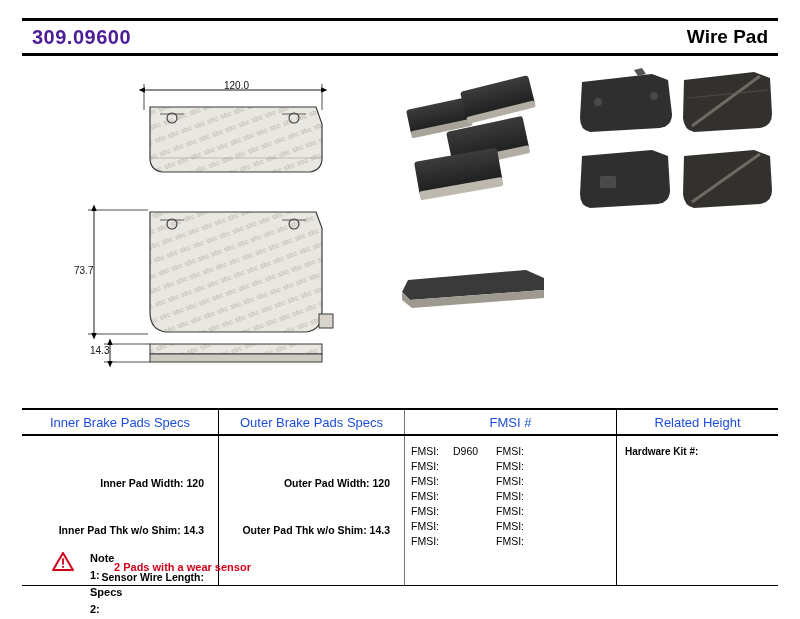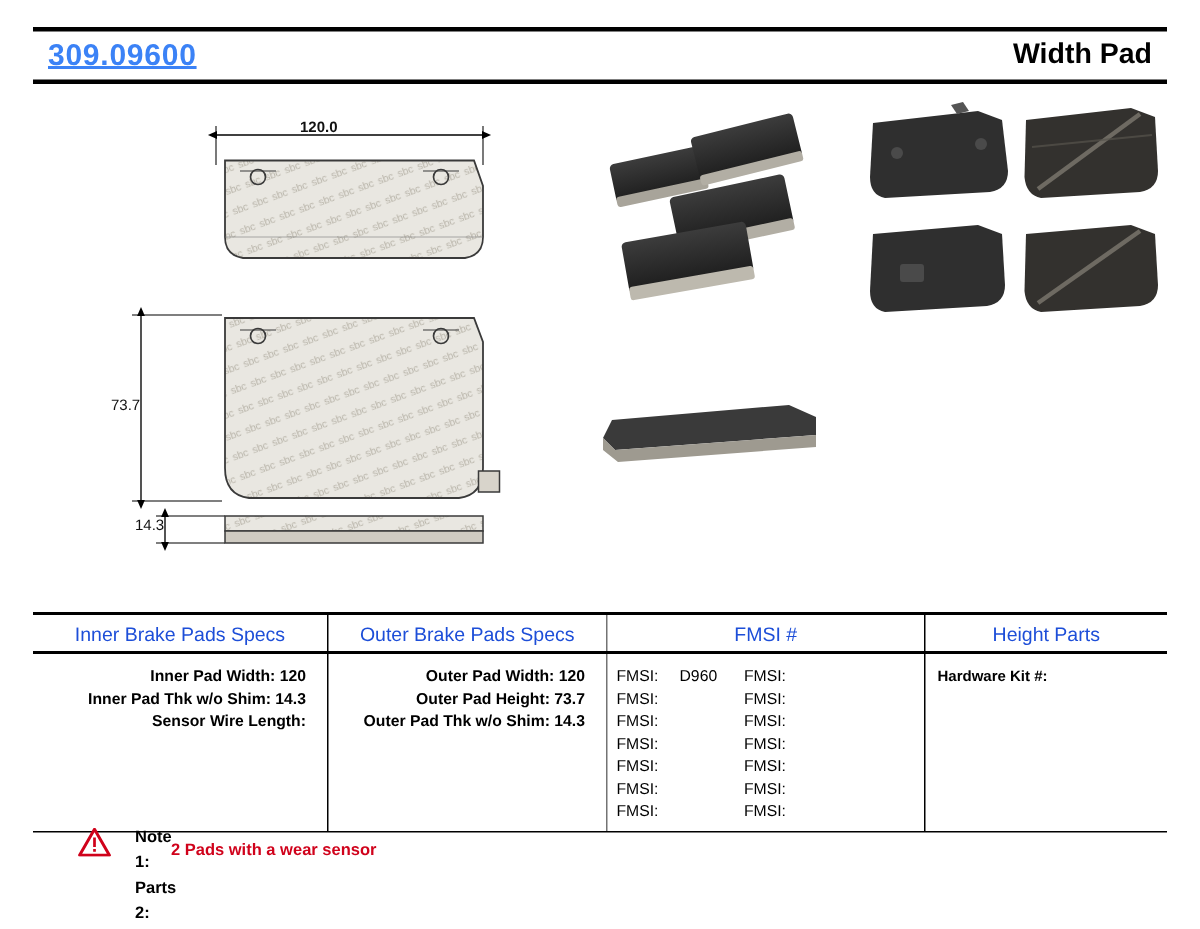--- a/index.html
+++ b/index.html
@@ -25,22 +25,21 @@
     border-bottom: 3px solid #000;
     display: flex;
     align-items: center;
     justify-content: space-between;
     padding: 0 10px;
   }
   .part-number {
     font-size: 20px;
     font-weight: bold;
     letter-spacing: 0.5px;
-    color: #3b82f6;
-    text-decoration: underline;
+    color: #4c1d95;
   }
   .doc-title {
     font-size: 19px;
     font-weight: bold;
     color: #000;
   }
 
   
   .drawings {
     position: absolute;
@@ -92,20 +91,21 @@
   .spec-body .col { padding-top: 8px; }
 
   .spec-line {
     font-size: 10.5px;
     font-weight: bold;
     color: #000;
     line-height: 15px;
     padding-right: 14px;
     text-align: right;
     white-space: nowrap;
+    margin-top: 32px;
   }
   .spec-line .val { font-weight: bold; }
 
   .fmsi-row {
     display: flex;
     font-size: 10.5px;
     font-weight: normal;
     line-height: 15px;
     color: #000;
     padding-left: 6px;
@@ -146,21 +146,21 @@
 
   svg { display: block; }
 </style>
 </head>
 <body>
 
 <div class="page">
 
   <div class="header">
     <div class="part-number">309.09600</div>
-    <div class="doc-title">Width Pad</div>
+    <div class="doc-title">Wire Pad</div>
   </div>
 
   <div class="drawings">
 
     <svg width="360" height="330" viewBox="0 0 360 330">
       <defs>
         <pattern id="hatch" width="14" height="14" patternUnits="userSpaceOnUse" patternTransform="rotate(-20)">
           <rect width="14" height="14" fill="#e9e7e1"></rect>
           <text x="0" y="10" font-family="Liberation Sans, sans-serif" font-size="7" fill="#b9b5aa">sbc</text>
         </pattern>
@@ -209,21 +209,21 @@
         <line x1="82" y1="282" x2="128" y2="282" stroke="#000" stroke-width="0.7"></line>
         <line x1="82" y1="300" x2="128" y2="300" stroke="#000" stroke-width="0.7"></line>
       </g>
 
       <g>
         <rect x="128" y="282" width="172" height="10" fill="url(#hatch)" stroke="#3a3a3a" stroke-width="1"></rect>
         <rect x="128" y="292" width="172" height="8" fill="#cfcbc2" stroke="#3a3a3a" stroke-width="1"></rect>
       </g>
     </svg>
 
-    <div class="dim" style="left:178px; top:18px;font-weight:bold;">120.0</div>
+    <div class="dim" style="left:202px; top:18px;">120.0</div>
     <div class="dim" style="left:52px; top:203px;">73.7</div>
     <div class="dim" style="left:68px; top:283px;">14.3</div>
 
     <svg width="392" height="330" viewBox="0 0 392 330" style="position:absolute; left:362px; top:0;">
       <defs>
         <linearGradient id="padTop" x1="0" y1="0" x2="0" y2="1">
           <stop offset="0%" stop-color="#3c3c3c"></stop>
           <stop offset="100%" stop-color="#1d1d1d"></stop>
         </linearGradient>
         <linearGradient id="plateGrad" x1="0" y1="0" x2="0" y2="1">
@@ -287,34 +287,33 @@
       </g>
     </svg>
   </div>
 
   <div class="spec-table">
 
     <div class="spec-head">
       <div class="col col-1">Inner Brake Pads Specs</div>
       <div class="col col-2">Outer Brake Pads Specs</div>
       <div class="col col-3">FMSI #</div>
-      <div class="col col-4">Height Parts</div>
+      <div class="col col-4">Related Height</div>
     </div>
 
     <div class="spec-body">
 
       <div class="col col-1">
         <div class="spec-line"><span>Inner Pad Width:</span> <span class="val">120</span></div>
         <div class="spec-line"><span>Inner Pad Thk w/o Shim:</span> <span class="val">14.3</span></div>
         <div class="spec-line"><span>Sensor Wire Length:</span> <span class="val"></span></div>
       </div>
 
       <div class="col col-2">
         <div class="spec-line"><span>Outer Pad Width:</span> <span class="val">120</span></div>
-        <div class="spec-line"><span>Outer Pad Height:</span> <span class="val">73.7</span></div>
         <div class="spec-line"><span>Outer Pad Thk w/o Shim:</span> <span class="val">14.3</span></div>
       </div>
 
       <div class="col col-3">
         <div class="fmsi-row">
           <span class="lbl-a">FMSI:</span>
           <span class="val-a">D960</span>
           <span class="lbl-b">FMSI:</span>
           <span></span>
         </div>
@@ -369,18 +368,18 @@
       <path d="M12 1 L23 20 L1 20 Z" fill="#ffffff" stroke="#d0021b" stroke-width="2.2" stroke-linejoin="round"></path>
       <rect x="11" y="7" width="2" height="7" fill="#d0021b"></rect>
       <rect x="11" y="15.5" width="2" height="2" fill="#d0021b"></rect>
     </svg>
 
     <div class="note-row">
       <span class="note-label">Note 1:</span>
       <span class="note-text-red">2 Pads with a wear sensor</span>
     </div>
     <div class="note-row">
-      <span class="note-label">Parts 2:</span>
+      <span class="note-label">Specs 2:</span>
       <span></span>
     </div>
   </div>
 
 </div>
 
 </body></html>

